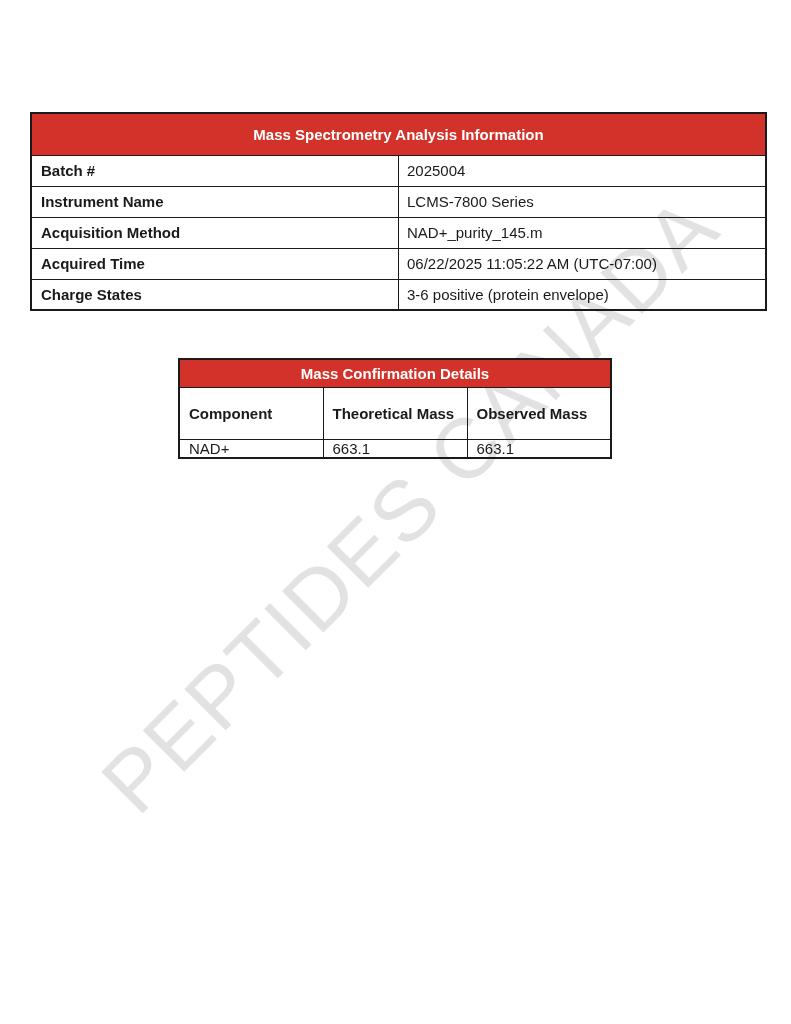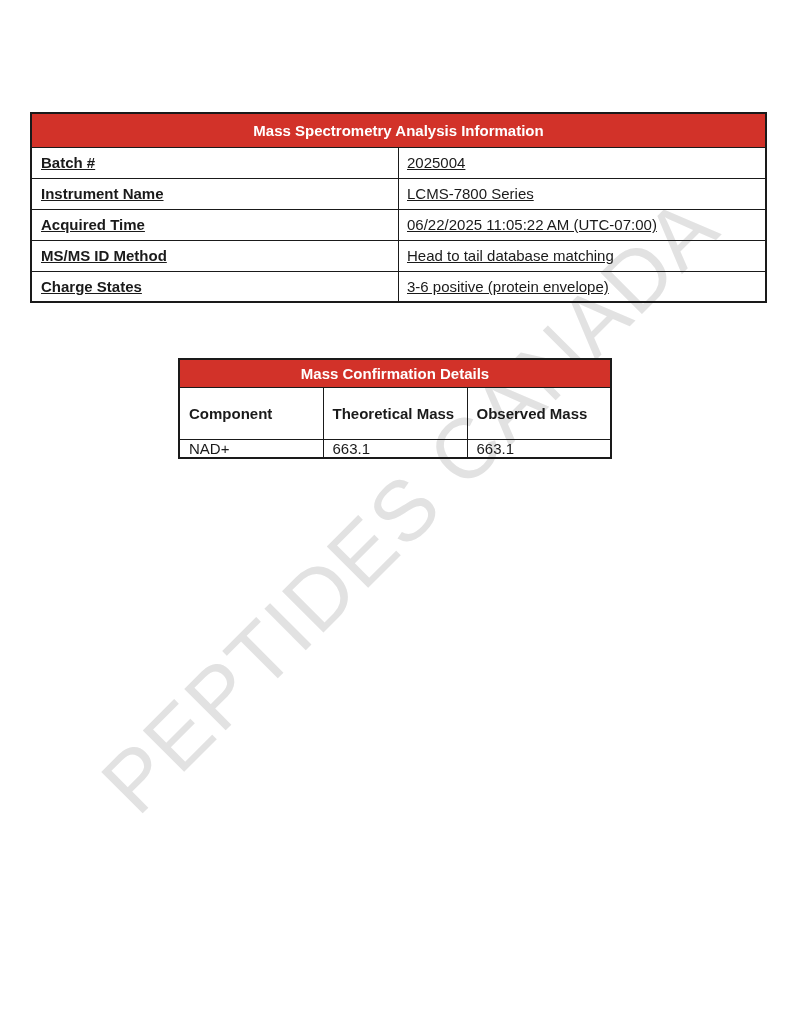--- a/index.html
+++ b/index.html
@@ -39,28 +39,27 @@
     background: #d23229;
     color: #ffffff;
     font-weight: bold;
     font-size: 15px;
     text-align: center;
     vertical-align: middle;
   }
 
   
   #analysis-table { left: 30px; top: 112px; width: 737px; }
-  #analysis-table .tbl-title { height: 34px; margin-left: 28px; }
+  #analysis-table .tbl-title { height: 42px; margin-left: 28px; }
   #analysis-table td {
     height: 31px;
     font-size: 15px;
     padding: 0 9px;
     vertical-align: middle;
     color: #1a1a1a;
-    text-decoration: underline;
   }
   #analysis-table td.label { font-weight: bold; width: 50%; }
   #analysis-table td.value { font-weight: normal; width: 50%; padding-left: 8px; }
 
   
   #confirmation-table { left: 178px; top: 358px; width: 434px; }
   #confirmation-table .tbl-title { height: 28px; }
   #confirmation-table th.col-head {
     height: 31px;
     font-size: 15px;
@@ -94,26 +93,26 @@
   </tr>
   <tr>
     <td class="label">Batch #</td>
     <td class="value">2025004</td>
   </tr>
   <tr>
     <td class="label">Instrument Name</td>
     <td class="value">LCMS-7800 Series</td>
   </tr>
   <tr>
+    <td class="label">Acquisition Method</td>
+    <td class="value">NAD+_purity_145.m</td>
+  </tr>
+  <tr>
     <td class="label">Acquired Time</td>
     <td class="value">06/22/2025 11:05:22 AM (UTC-07:00)</td>
-  </tr>
-  <tr>
-    <td class="label">MS/MS ID Method</td>
-    <td class="value">Head to tail database matching</td>
   </tr>
   <tr>
     <td class="label">Charge States</td>
     <td class="value">3-6 positive (protein envelope)</td>
   </tr>
 </tbody>
   </table>
 
 <table id="confirmation-table">
   <tbody>

